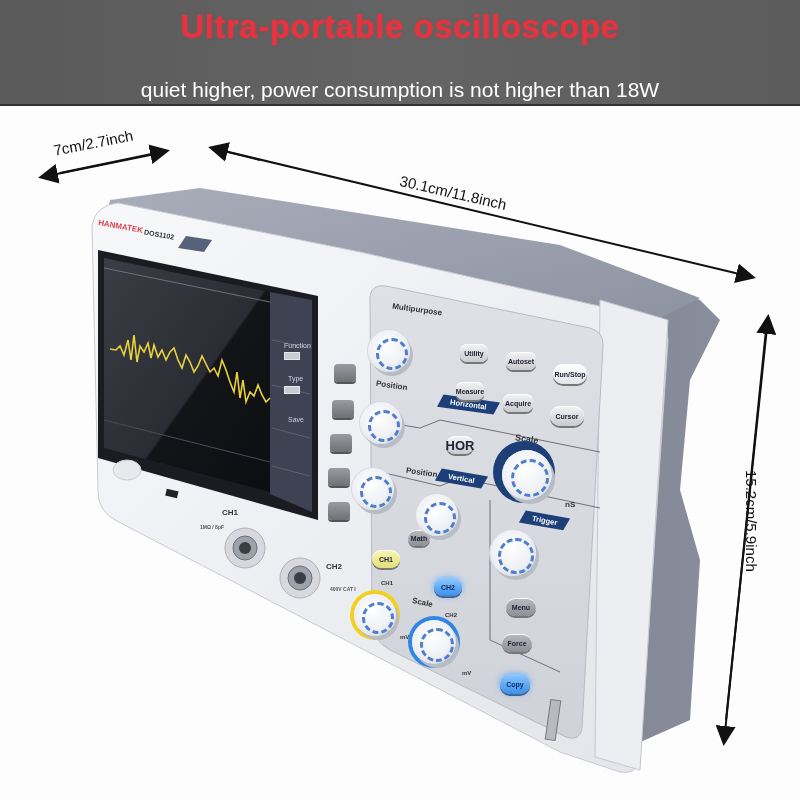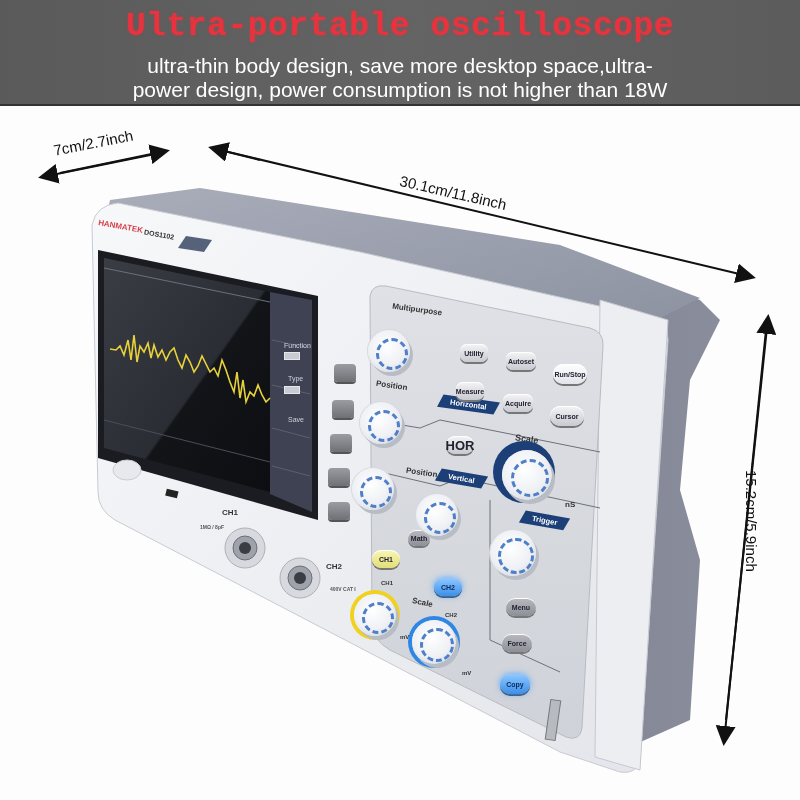--- a/index.html
+++ b/index.html
@@ -4,21 +4,21 @@
 <style>
   * { box-sizing: border-box; margin: 0; padding: 0; }
   html, body { width: 800px; height: 800px; overflow: hidden; background: #ffffff; font-family: "Liberation Sans", sans-serif; }
   .stage { position: relative; width: 800px; height: 800px; background: #fdfdfd; }
 
   
   .banner { position: absolute; left: 0; top: 0; width: 800px; height: 106px;
     background: linear-gradient(90deg, #5a5a5a 0%, #646464 50%, #5c5c5c 100%);
     border-bottom: 2px solid #333; text-align: center; }
   .banner .title { position: absolute; left: 0; right: 0; top: 8px; font-size: 33px; font-weight: bold;
-    color: #e8333f; letter-spacing: 0.5px; text-shadow: 0 0 3px rgba(230,50,60,0.5); font-family: Liberation Mono, monospace; }
+    color: #e8333f; letter-spacing: 0.5px; text-shadow: 0 0 3px rgba(230,50,60,0.5); }
   .banner .sub { position: absolute; left: 0; right: 0; font-size: 21px; color: #ffffff; }
   .banner .sub.l1 { top: 54px; }
   .banner .sub.l2 { top: 78px; }
 
   
   .dim { position: absolute; font-size: 15px; color: #111; white-space: nowrap; }
   svg.overlay { position: absolute; left: 0; top: 0; width: 800px; height: 800px; pointer-events: none; }
 
   
   .device-svg { position: absolute; left: 0; top: 0; width: 800px; height: 800px; }
@@ -118,22 +118,21 @@
 
     <path d="M372,420 L420,428 L440,420 L600,452" fill="none" stroke="#6d717a" stroke-width="1"></path>
     <path d="M372,470 L440,486 L460,478 L600,508" fill="none" stroke="#6d717a" stroke-width="1"></path>
     <path d="M490,500 L490,640 L560,672" fill="none" stroke="#6d717a" stroke-width="1"></path>
 
     <rect x="548" y="700" width="10" height="40" fill="#b7bac1" stroke="#777" transform="rotate(8 553 720)"></rect>
   </svg>
 
   <div class="banner">
     <div class="title">Ultra-portable oscilloscope</div>
-    <div class="sub l1">ultra-thin body design, save more desktop space,ultra-</div>
-    <div class="sub l2">power design, power consumption is not higher than 18W</div>
+    <div class="sub l2">quiet higher, power consumption is not higher than 18W</div>
   </div>
 
   <svg class="overlay" viewBox="0 0 800 800">
     <defs>
       <marker id="ah" markerWidth="10" markerHeight="10" refX="8" refY="5" orient="auto">
         <path d="M0,0 L10,5 L0,10 Z" fill="#111"></path>
       </marker>
     </defs>
     <line x1="160" y1="153" x2="42" y2="177" stroke="#111" stroke-width="2" marker-end="url(#ah)"></line>
     <line x1="60" y1="173" x2="166" y2="151" stroke="#111" stroke-width="2" marker-end="url(#ah)"></line>

